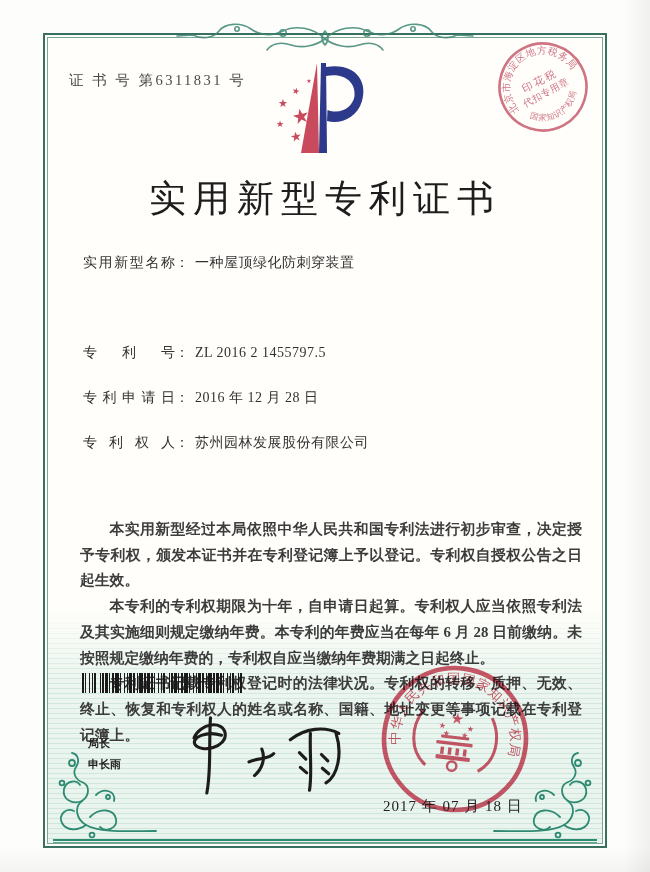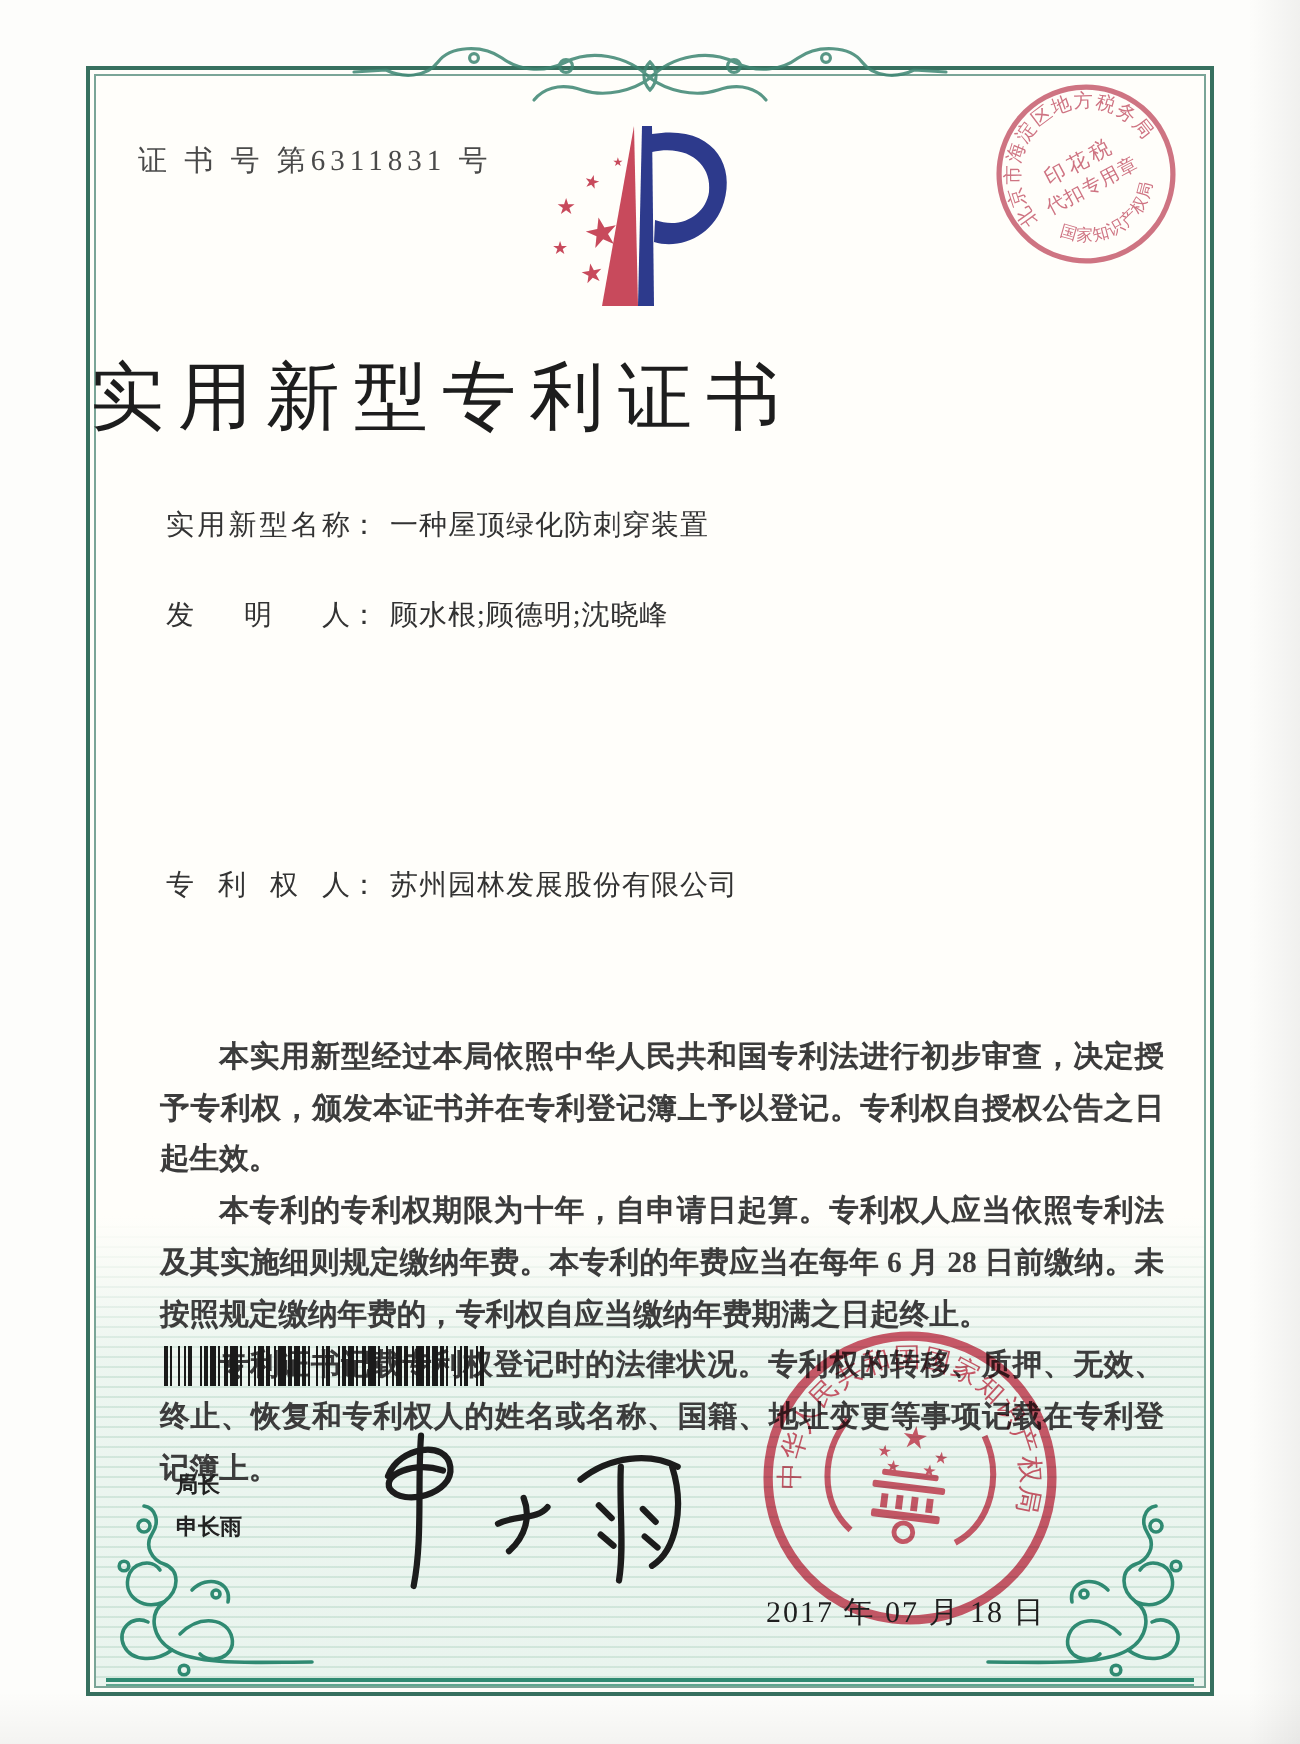--- a/index.html
+++ b/index.html
@@ -20,21 +20,21 @@
   .green-zone { position:absolute; left:3px; right:3px; bottom:3px; height:235px; z-index:0;
     background:linear-gradient(180deg, rgba(233,244,238,0) 0%, rgba(233,244,238,.85) 30%, #e9f4ee 100%); }
   .green-zone .lines { position:absolute; inset:0;
     background:repeating-linear-gradient(180deg, rgba(120,180,152,.22) 0 1px, rgba(120,180,152,0) 1px 5px);
     -webkit-mask-image:linear-gradient(180deg, transparent, #000 35%); mask-image:linear-gradient(180deg, transparent, #000 35%); }
 
   .abs { position:absolute; }
 
   #cert-number { left:24px; top:36px; font-size:14.5px; color:#4a4a4a; letter-spacing:2.5px; z-index:2; }
 
-  #title { left:0; right:0; top:139px; text-align:left; font-size:37px; color:#1d1d1d;
+  #title { left:0; right:0; top:139px; text-align:center; font-size:37px; color:#1d1d1d;
     letter-spacing:7px; font-weight:500; z-index:2; }
 
   .field-row { left:38px; font-size:14px; color:#333; z-index:2; white-space:nowrap; }
   .field-label { display:inline-block; width:92px; text-align:justify; text-align-last:justify; color:#333; }
   .field-colon { margin-right:6px; }
   .field-value { color:#323232; letter-spacing:.5px; }
 
   #body-text { left:35px; top:482px; width:502px; font-size:14.8px; line-height:1.74;
     color:#3c3c3c; text-align:justify; z-index:2; }
   #body-text p { text-indent:2em;font-weight:bold; }
@@ -121,22 +121,25 @@
         <text x="47.5" y="44" text-anchor="middle" fill="#c4566b" font-size="10.5" letter-spacing="2" font-family="'Liberation Serif',serif">印花税</text>
         <text x="47.5" y="57" text-anchor="middle" fill="#c4566b" font-size="9.5" letter-spacing="0.5" font-family="'Liberation Serif',serif">代扣专用章</text>
       </g>
     </svg>
 
     <div id="title" class="abs">实用新型专利证书</div>
 
     <div class="field-row abs" style="top:219px">
       <span class="field-label">实用新型名称</span><span class="field-colon">：</span><span class="field-value">一种屋顶绿化防刺穿装置</span>
     </div>
-    <div class="field-row abs" style="top:264px">
-      <span class="field-label">发明人</span><span class="field-colon">：</span><span class="field-value">顾水根;顾德明;沈晓峰</span>
+    <div class="field-row abs" style="top:309px">
+      <span class="field-label">专利号</span><span class="field-colon">：</span><span class="field-value">ZL 2016 2 1455797.5</span>
+    </div>
+    <div class="field-row abs" style="top:354px">
+      <span class="field-label">专利申请日</span><span class="field-colon">：</span><span class="field-value">2016 年 12 月 28 日</span>
     </div>
     <div class="field-row abs" style="top:399px">
       <span class="field-label">专利权人</span><span class="field-colon">：</span><span class="field-value">苏州园林发展股份有限公司</span>
     </div>
 
     <div id="body-text" class="abs">
       <p>本实用新型经过本局依照中华人民共和国专利法进行初步审查，决定授予专利权，颁发本证书并在专利登记簿上予以登记。专利权自授权公告之日起生效。</p>
       <p>本专利的专利权期限为十年，自申请日起算。专利权人应当依照专利法及其实施细则规定缴纳年费。本专利的年费应当在每年 6 月 28 日前缴纳。未按照规定缴纳年费的，专利权自应当缴纳年费期满之日起终止。</p>
       <p>专利证书记载专利权登记时的法律状况。专利权的转移、质押、无效、终止、恢复和专利权人的姓名或名称、国籍、地址变更等事项记载在专利登记簿上。</p>
     </div>

